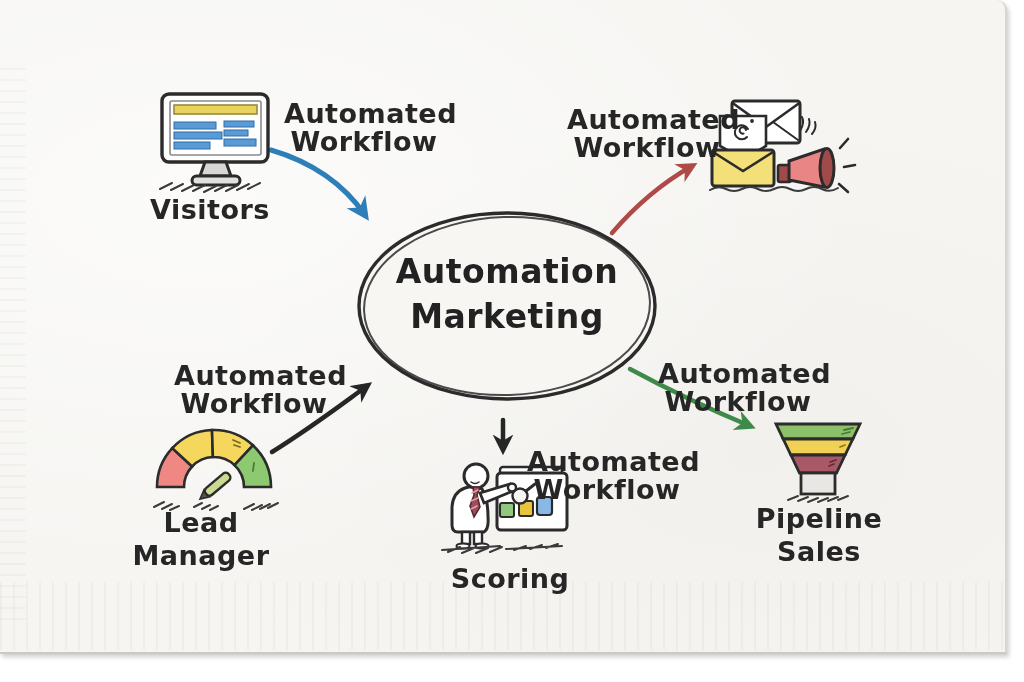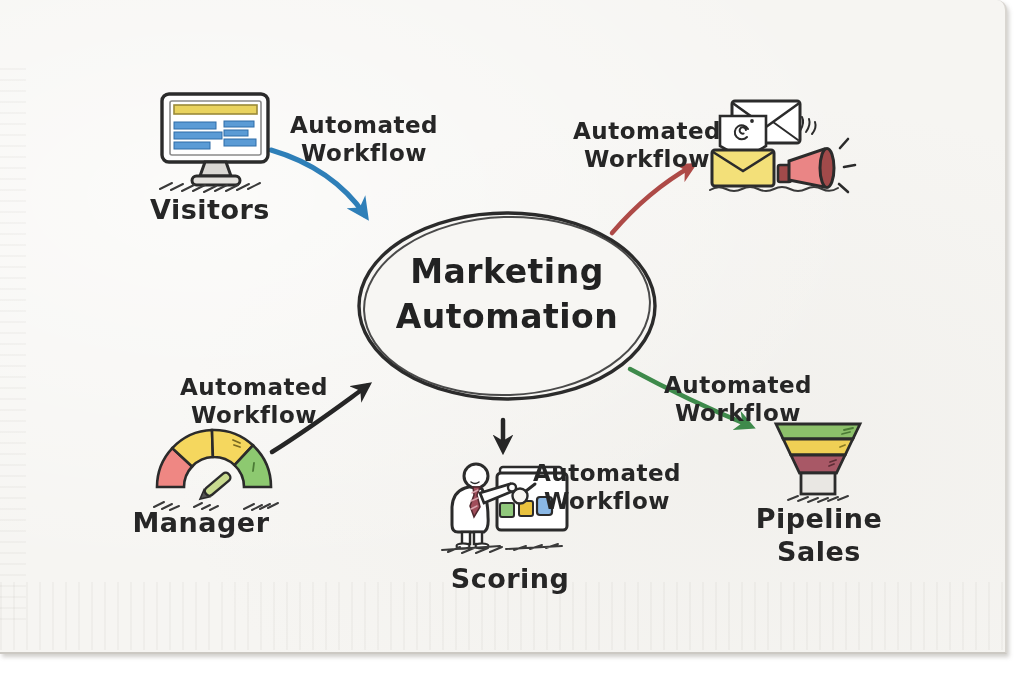--- a/index.html
+++ b/index.html
@@ -28,21 +28,21 @@
     position:absolute;left:0;top:60px;width:26px;height:560px;
     background:repeating-linear-gradient(0deg, rgba(120,114,104,.05) 0 2px, rgba(0,0,0,0) 2px 11px);
     pointer-events:none;
   }
   svg.scene{position:absolute;left:0;top:0;}
   .lbl{
     position:absolute;text-align:center;color:#262626;font-weight:700;
     letter-spacing:.5px;
   }
   .lbl-node{font-size:27px;line-height:33px;}
-  .lbl-edge{font-size:23px;line-height:28px;margin-top:11px;}
+  .lbl-edge{font-size:27px;line-height:28px;}
   .lbl-center{
     position:absolute;left:357px;top:249px;width:300px;text-align:center;
     font-size:33px;line-height:45px;font-weight:700;color:#222;letter-spacing:.5px;
   }
 </style>
 </head>
 <body>
 
 <div class="paper"></div>
 <div class="rib-bottom"></div>
@@ -158,32 +158,33 @@
     <polygon points="22.9,37 77.1,37 68.5,55 31.5,55" stroke="#2b2b2b" stroke-width="2.8" fill="#a85866"></polygon>
     <rect x="33" y="55" width="34" height="21" stroke="#2b2b2b" stroke-width="2.8" fill="#e9e7e3"></rect>
     <path d="M76,12 l9,-2 M74,16 l8,-2" stroke="#4a7a35" stroke-width="1.8" fill="none"></path>
     <path d="M72,29 l5,-2" stroke="#8a7a22" stroke-width="1.8" fill="none"></path>
     <path d="M62,44 l6,-2 M61,48 l5,-2" stroke="#5e2e36" stroke-width="1.8" fill="none"></path>
     <path d="M20,82 l10,-4 M30,83 l10,-4 M40,84 l10,-4 M50,84 l10,-4 M60,83 l10,-4 M70,82 l10,-4" stroke="#3a3a3a" stroke-width="2" fill="none"></path>
   </g>
 </svg>
 
 <div class="lbl-center">
+  <div>Automation</div>
   <div>Marketing</div>
-  <div>Automation</div>
 </div>
 
 <div class="lbl lbl-node" style="left:130px;top:193px;width:160px">
   <div>Visitors</div>
 </div>
 
 <div class="lbl lbl-node" style="left:696px;top:198px;width:180px">
 </div>
 
 <div class="lbl lbl-node" style="left:121px;top:506px;width:160px">
+  <div>Lead</div>
   <div>Manager</div>
 </div>
 
 <div class="lbl lbl-node" style="left:430px;top:560px;width:160px;line-height:37px">
   <div>Scoring</div>
 </div>
 
 <div class="lbl lbl-node" style="left:739px;top:502px;width:160px">
   <div>Pipeline</div>
   <div>Sales</div>

